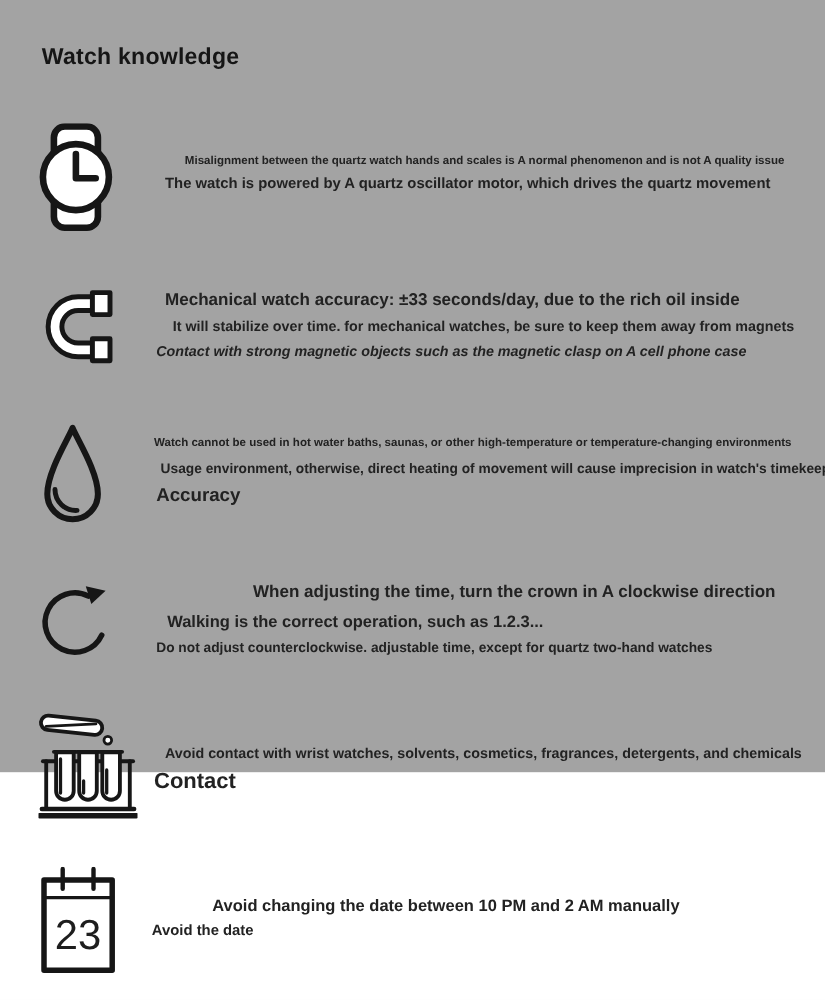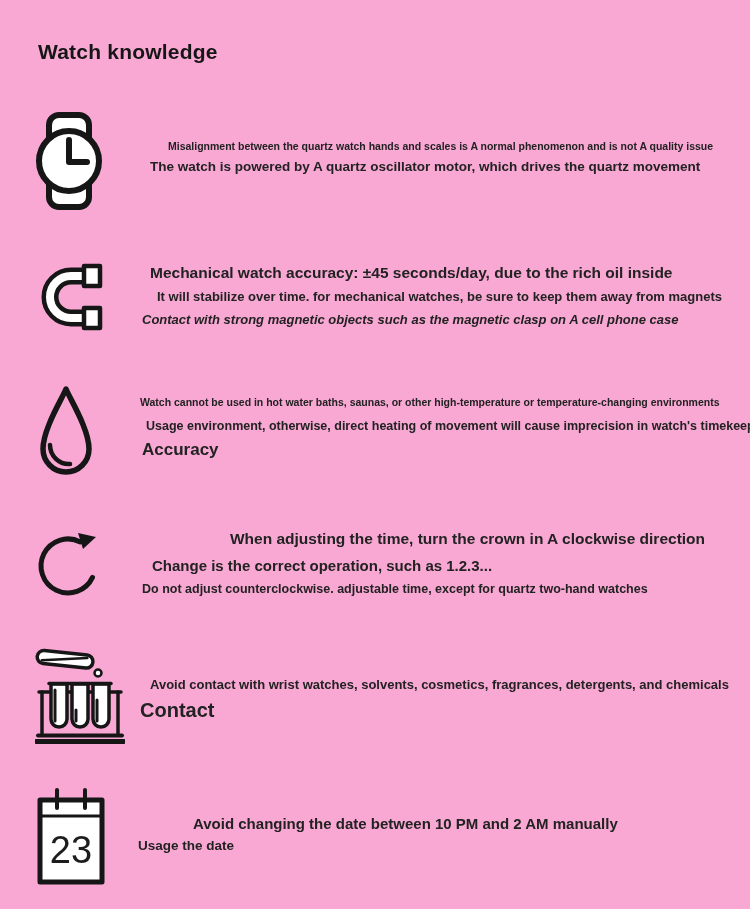--- a/index.html
+++ b/index.html
@@ -1,21 +1,21 @@
 <!DOCTYPE html>
 <html><head>
 <meta charset="utf-8">
 <style>
   html,body{margin:0;padding:0;background:#ffffff;}
   body{
     width:750px;height:909px;overflow:hidden;
     font-family:"Liberation Sans","DejaVu Sans",sans-serif;
     color:#1d1d1d;
   }
-  .page{position:relative;width:750px;height:909px;background:#f9a8d4;}
+  .page{position:relative;width:750px;height:702px;background:#a3a3a3;}
   .title{
     margin:0;padding:40px 0 0 38px;
     font-size:21px;font-weight:bold;color:#161616;letter-spacing:.2px;
   }
   .row{display:flex;align-items:flex-start;margin-left:35px;}
   .icon-box{width:103px;flex:none;}
   .text-col{flex:1;min-width:0;}
   .text-col p{
     margin:0;font-weight:bold;color:#222;
     line-height:1.2;white-space:nowrap;
@@ -74,21 +74,21 @@
   <section class="row sec-2">
     <div class="icon-box">
       <svg width="72" height="70" viewBox="0 0 72 70">
         <path d="M56,14 H36 A21,21 0 0 0 36,56 H56" fill="none" stroke="#161616" stroke-width="17"></path>
         <path d="M56,14 H36 A21,21 0 0 0 36,56 H56" fill="none" stroke="#ffffff" stroke-width="8"></path>
         <rect class="fillw" x="49" y="4" width="16" height="20" stroke-width="4.5"></rect>
         <rect class="fillw" x="49" y="46" width="16" height="20" stroke-width="4.5"></rect>
       </svg>
     </div>
     <div class="text-col">
-      <p class="s2l1">Mechanical watch accuracy: ±45 seconds/day, due to the rich oil inside</p>
+      <p class="s2l1">Mechanical watch accuracy: ±33 seconds/day, due to the rich oil inside</p>
       <p class="s2l2">It will stabilize over time. for mechanical watches, be sure to keep them away from magnets</p>
       <p class="s2l3">Contact with strong magnetic objects such as the magnetic clasp on A cell phone case</p>
     </div>
   </section>
 
   <section class="row sec-3">
     <div class="icon-box">
       <svg width="62" height="98" viewBox="0 0 62 98">
         <path class="stroke" stroke-width="5.5" d="M31,6 C27,16 8,46 8,66 A23,23 0 0 0 54,66 C54,46 35,16 31,6 Z"></path>
         <path class="stroke" stroke-width="4.5" d="M15,62 A19,19 0 0 0 35,81"></path>
@@ -103,21 +103,21 @@
 
   <section class="row sec-4">
     <div class="icon-box">
       <svg width="68" height="88" viewBox="0 0 68 88">
         <path class="stroke" stroke-width="5" d="M57.5,57.4 A27,27 0 1 1 45.3,21.9"></path>
         <polygon points="61,17 43,13 48,29" fill="#161616"></polygon>
       </svg>
     </div>
     <div class="text-col">
       <p class="s4l1">When adjusting the time, turn the crown in A clockwise direction</p>
-      <p class="s4l2">Change is the correct operation, such as 1.2.3...</p>
+      <p class="s4l2">Walking is the correct operation, such as 1.2.3...</p>
       <p class="s4l3">Do not adjust counterclockwise. adjustable time, except for quartz two-hand watches</p>
     </div>
   </section>
 
   <section class="row sec-5">
     <div class="icon-box">
       <svg width="90" height="102" viewBox="0 0 90 102">
         <g transform="rotate(6 32 16)">
           <rect class="fillw" x="2" y="9" width="56" height="13" rx="6.5" stroke-width="3.5"></rect>
           <path class="stroke" stroke-width="2.5" d="M7,19 L52,12"></path>
@@ -150,17 +150,17 @@
       <svg width="72" height="100" viewBox="0 0 72 100">
         <rect class="fillw" x="5" y="12" width="62" height="82" stroke-width="5"></rect>
         <path class="stroke" stroke-width="3" d="M5,28 H67"></path>
         <path class="stroke" stroke-width="4" d="M22,2 V20"></path>
         <path class="stroke" stroke-width="4" d="M50,2 V20"></path>
         <text class="cal-num" x="36" y="75" text-anchor="middle">23</text>
       </svg>
     </div>
     <div class="text-col">
       <p class="s6l1">Avoid changing the date between 10 PM and 2 AM manually</p>
-      <p class="s6l2">Usage the date</p>
+      <p class="s6l2">Avoid the date</p>
     </div>
   </section>
 
 </div>
 
 </body></html>

